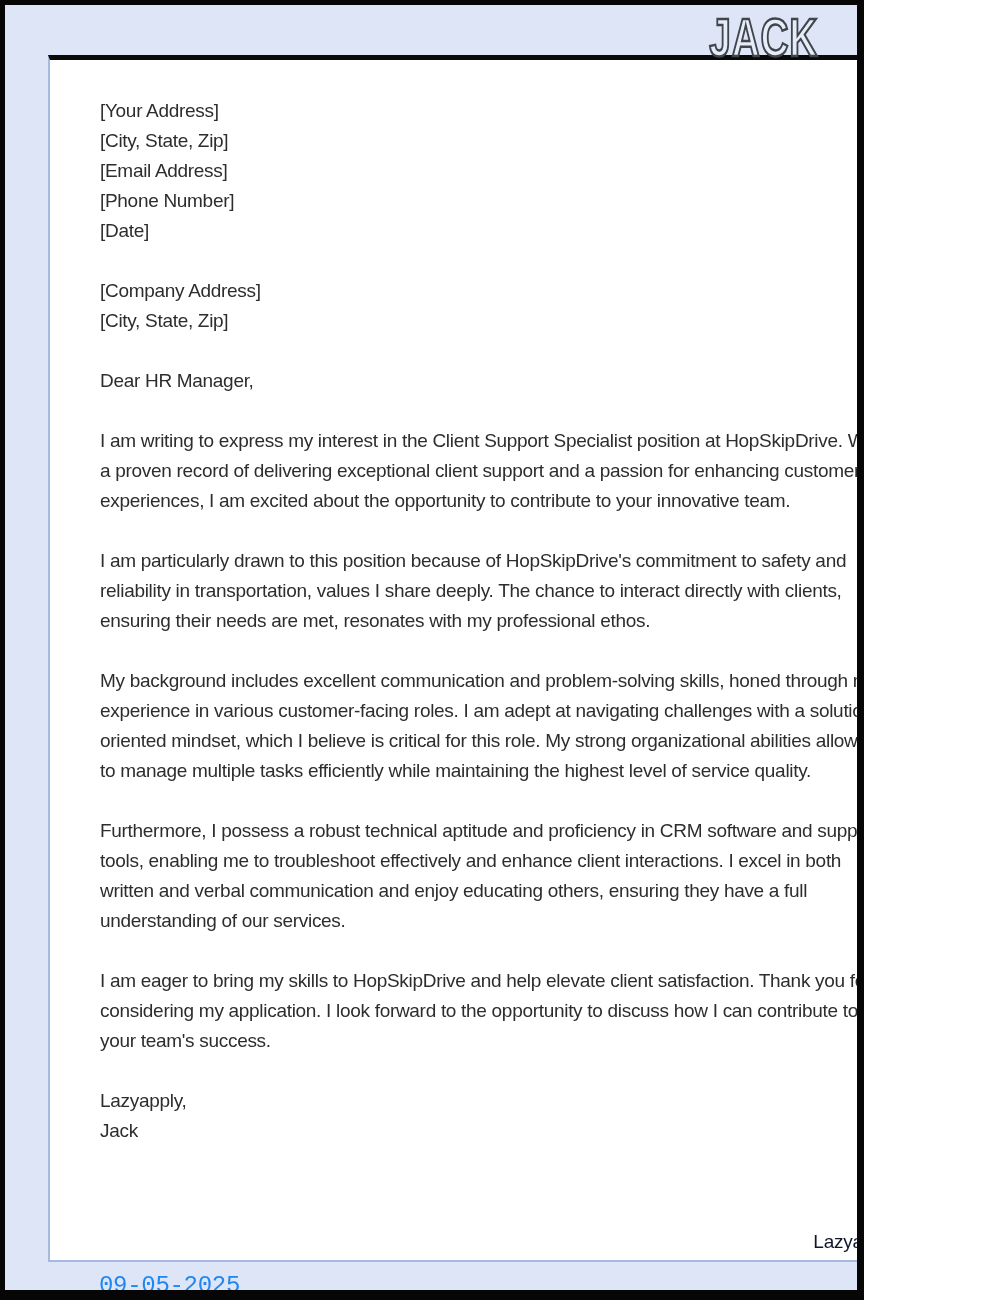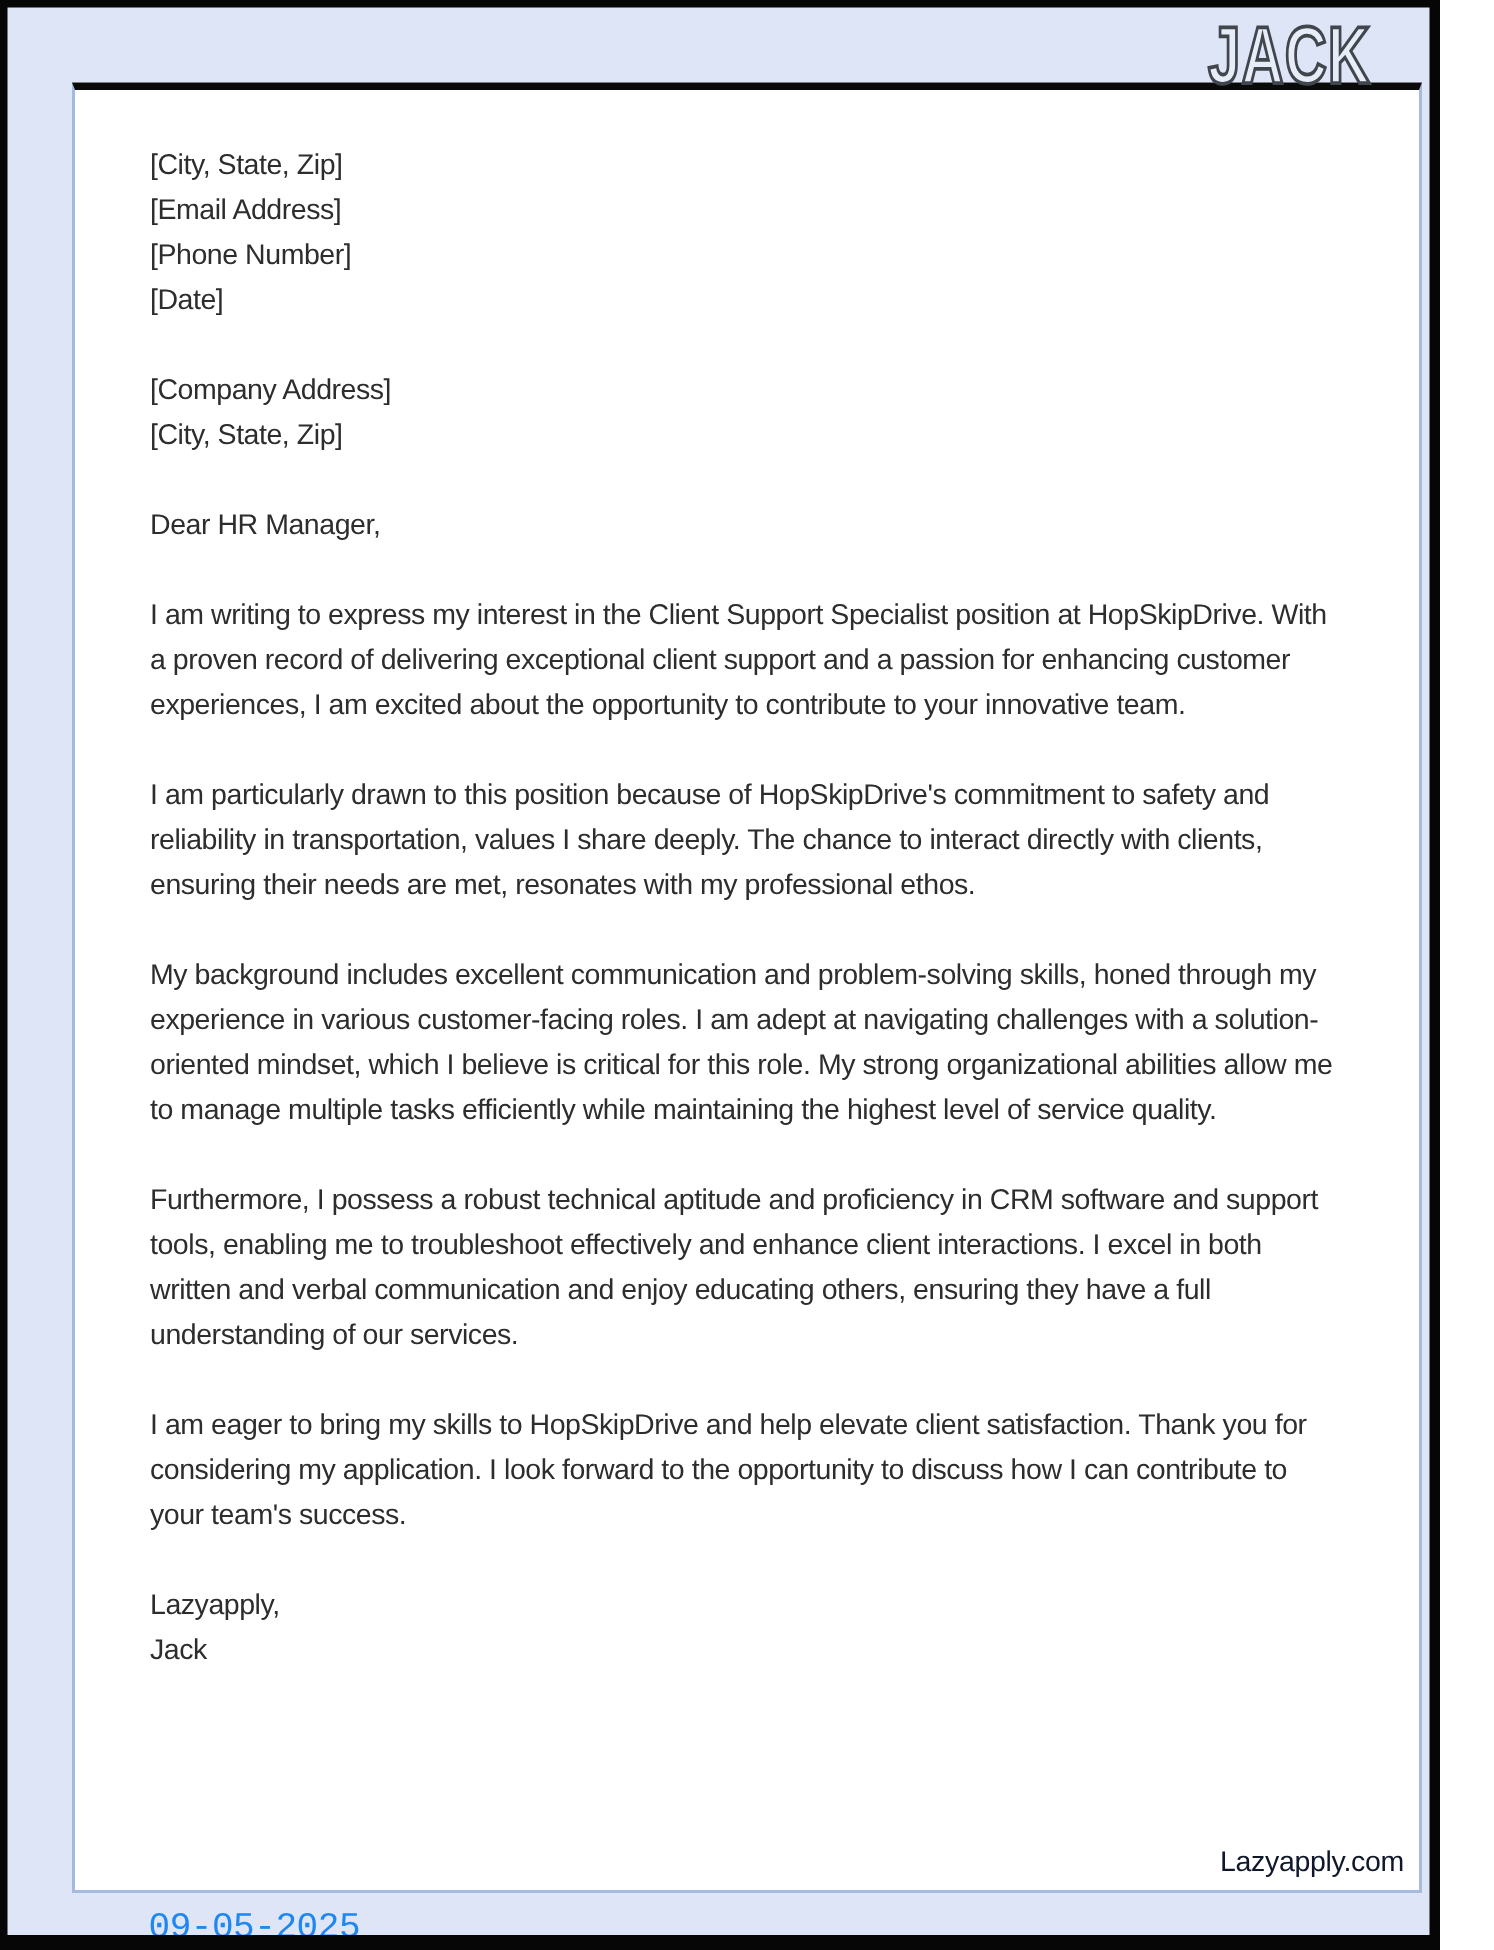--- a/index.html
+++ b/index.html
@@ -1,21 +1,21 @@
 <!DOCTYPE html>
 <html><head>
 <meta charset="utf-8">
 <style>
   * { margin: 0; padding: 0; box-sizing: border-box; }
   html, body { width: 996px; height: 1300px; }
   body { font-family: "Liberation Sans", sans-serif; }
 
   .page {
     position: relative;
-    width: 960px;
+    width: 864px;
     height: 1300px;
     background: #dde5f7;
     overflow: hidden;
   }
 
   
   .frame { position: absolute; background: #060606; z-index: 5; }
   .frame-top    { top: 0; left: 0; right: 0; height: 5px; }
   .frame-left   { top: 0; left: 0; bottom: 0; width: 5px; }
   .frame-right  { top: 0; right: 0; bottom: 0; width: 7px; }
@@ -84,20 +84,21 @@
 </head>
 <body>
 
 <div class="page">
 
   <div class="logo">JACK</div>
 
   <div class="card letter-text">
 
     <div class="block">
+      <div>[Your Address]</div>
       <div>[City, State, Zip]</div>
       <div>[Email Address]</div>
       <div>[Phone Number]</div>
       <div>[Date]</div>
     </div>
 
     <div class="block">
       <div>[Company Address]</div>
       <div>[City, State, Zip]</div>
     </div>

